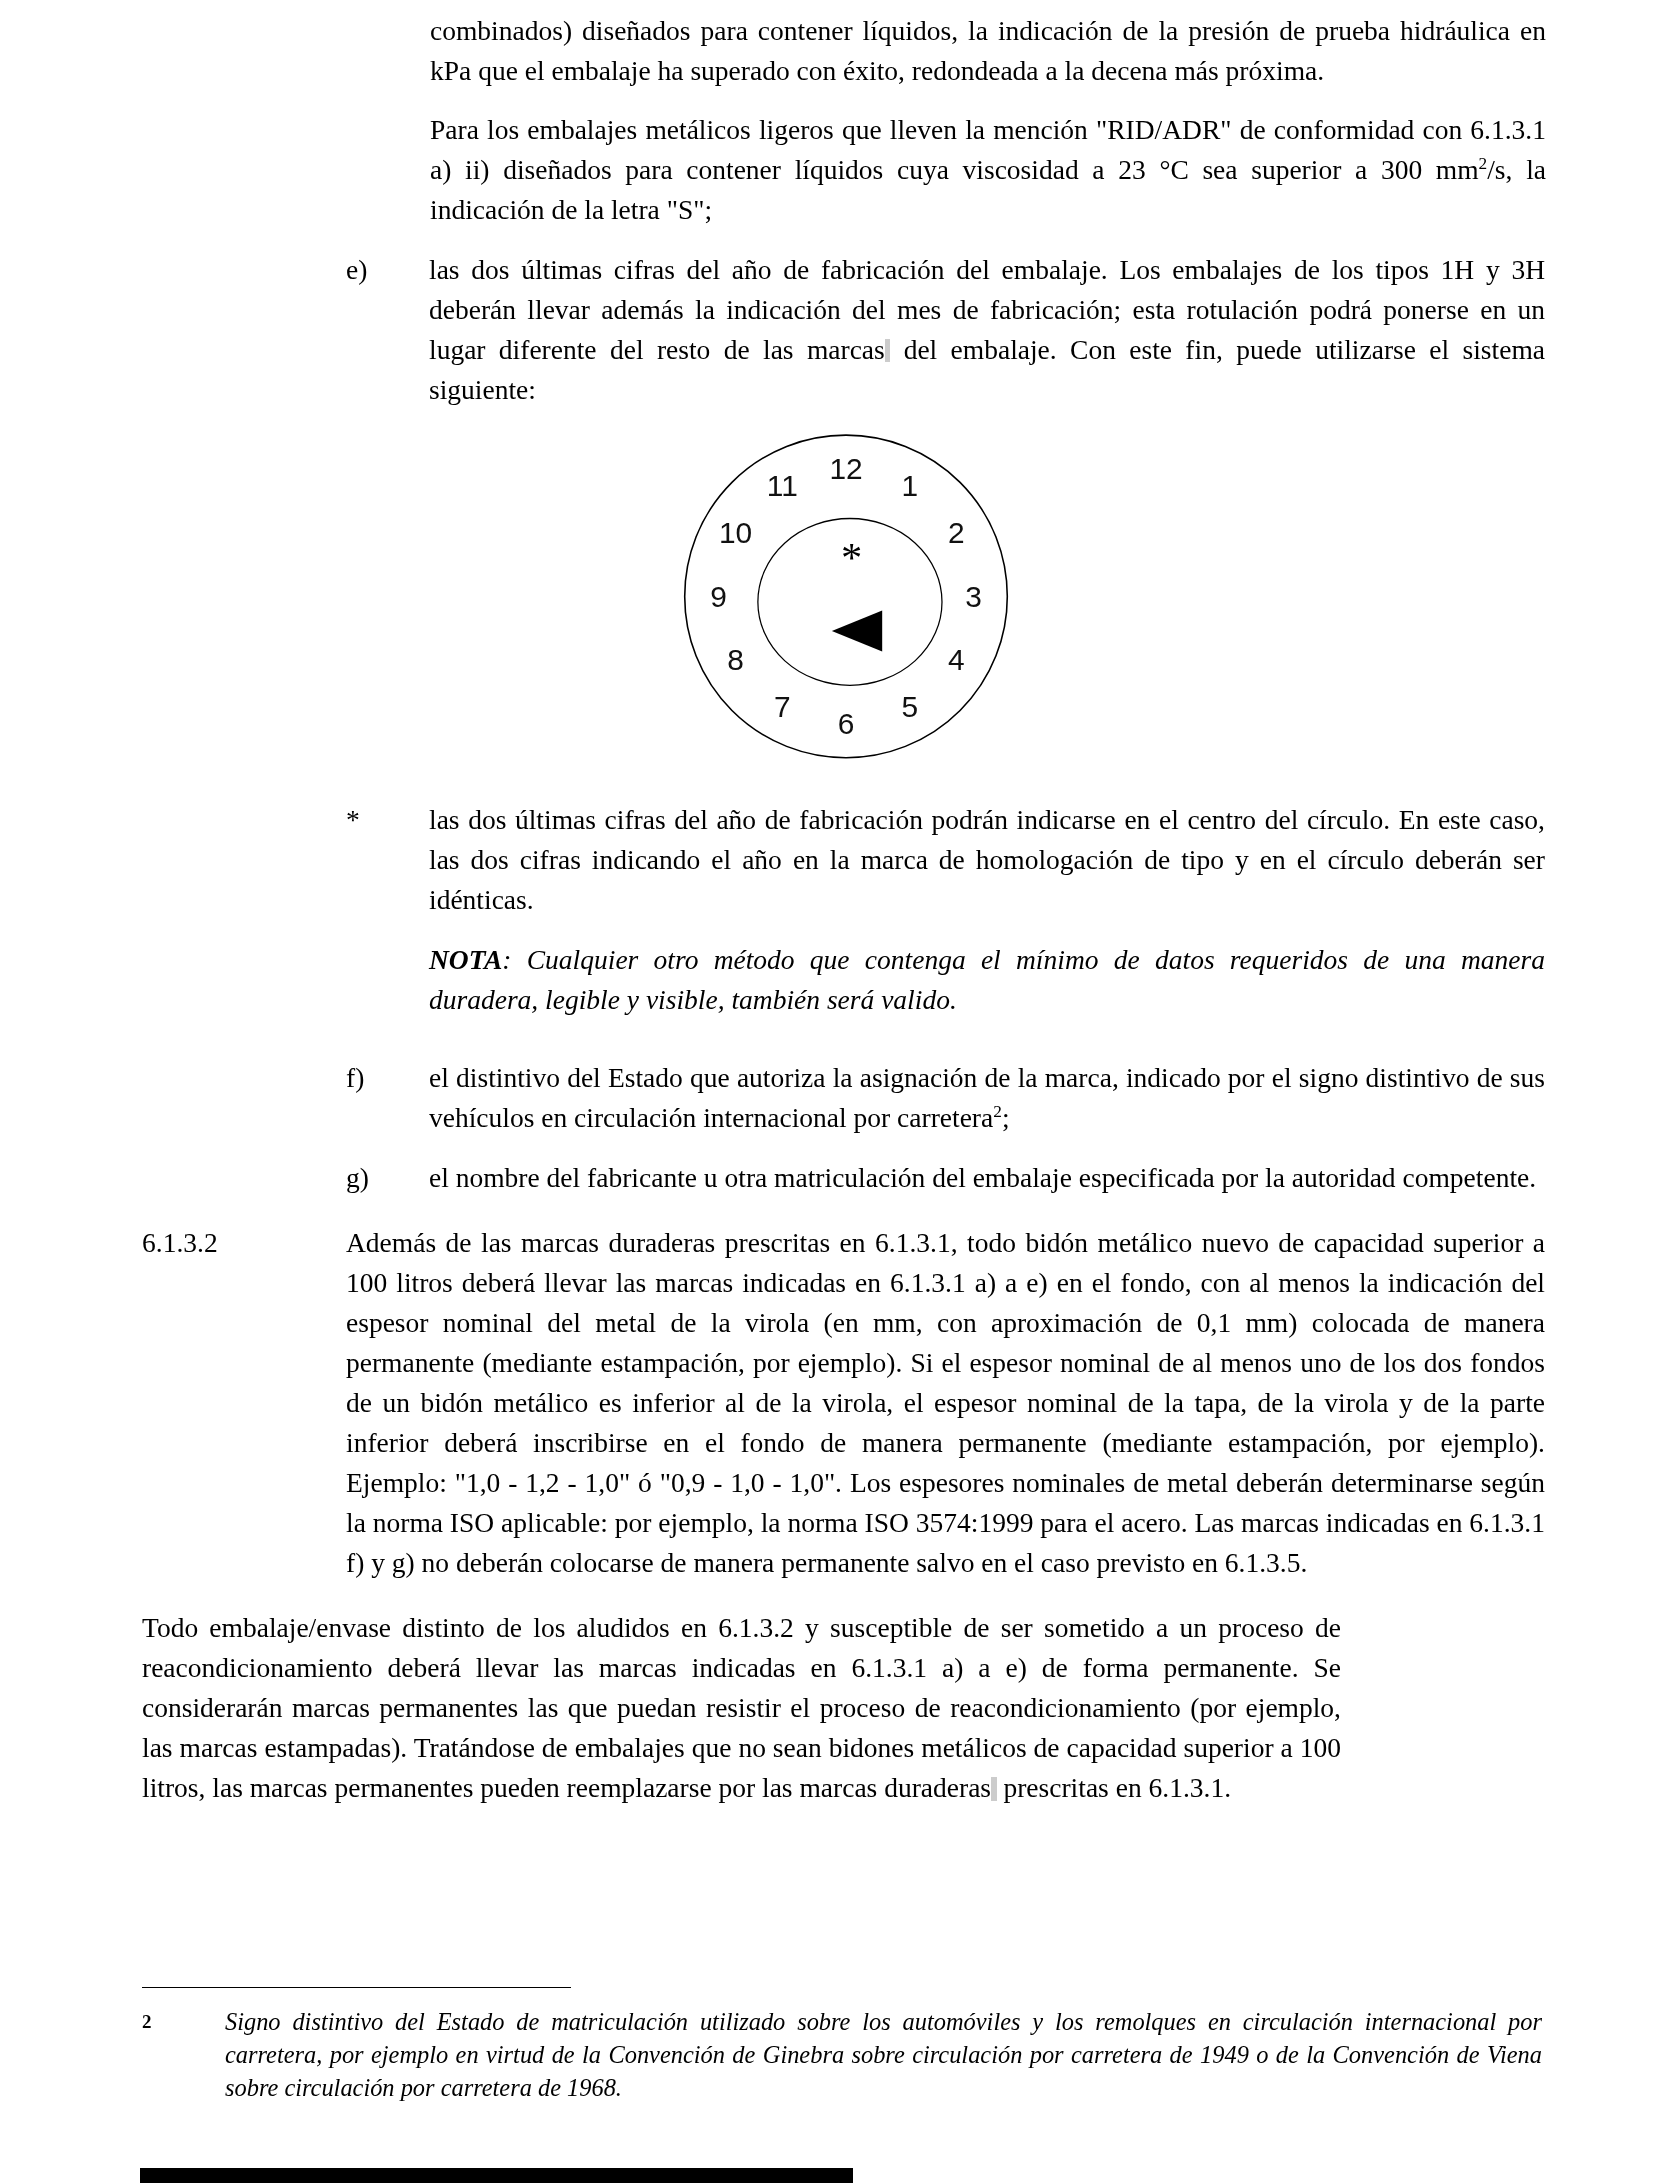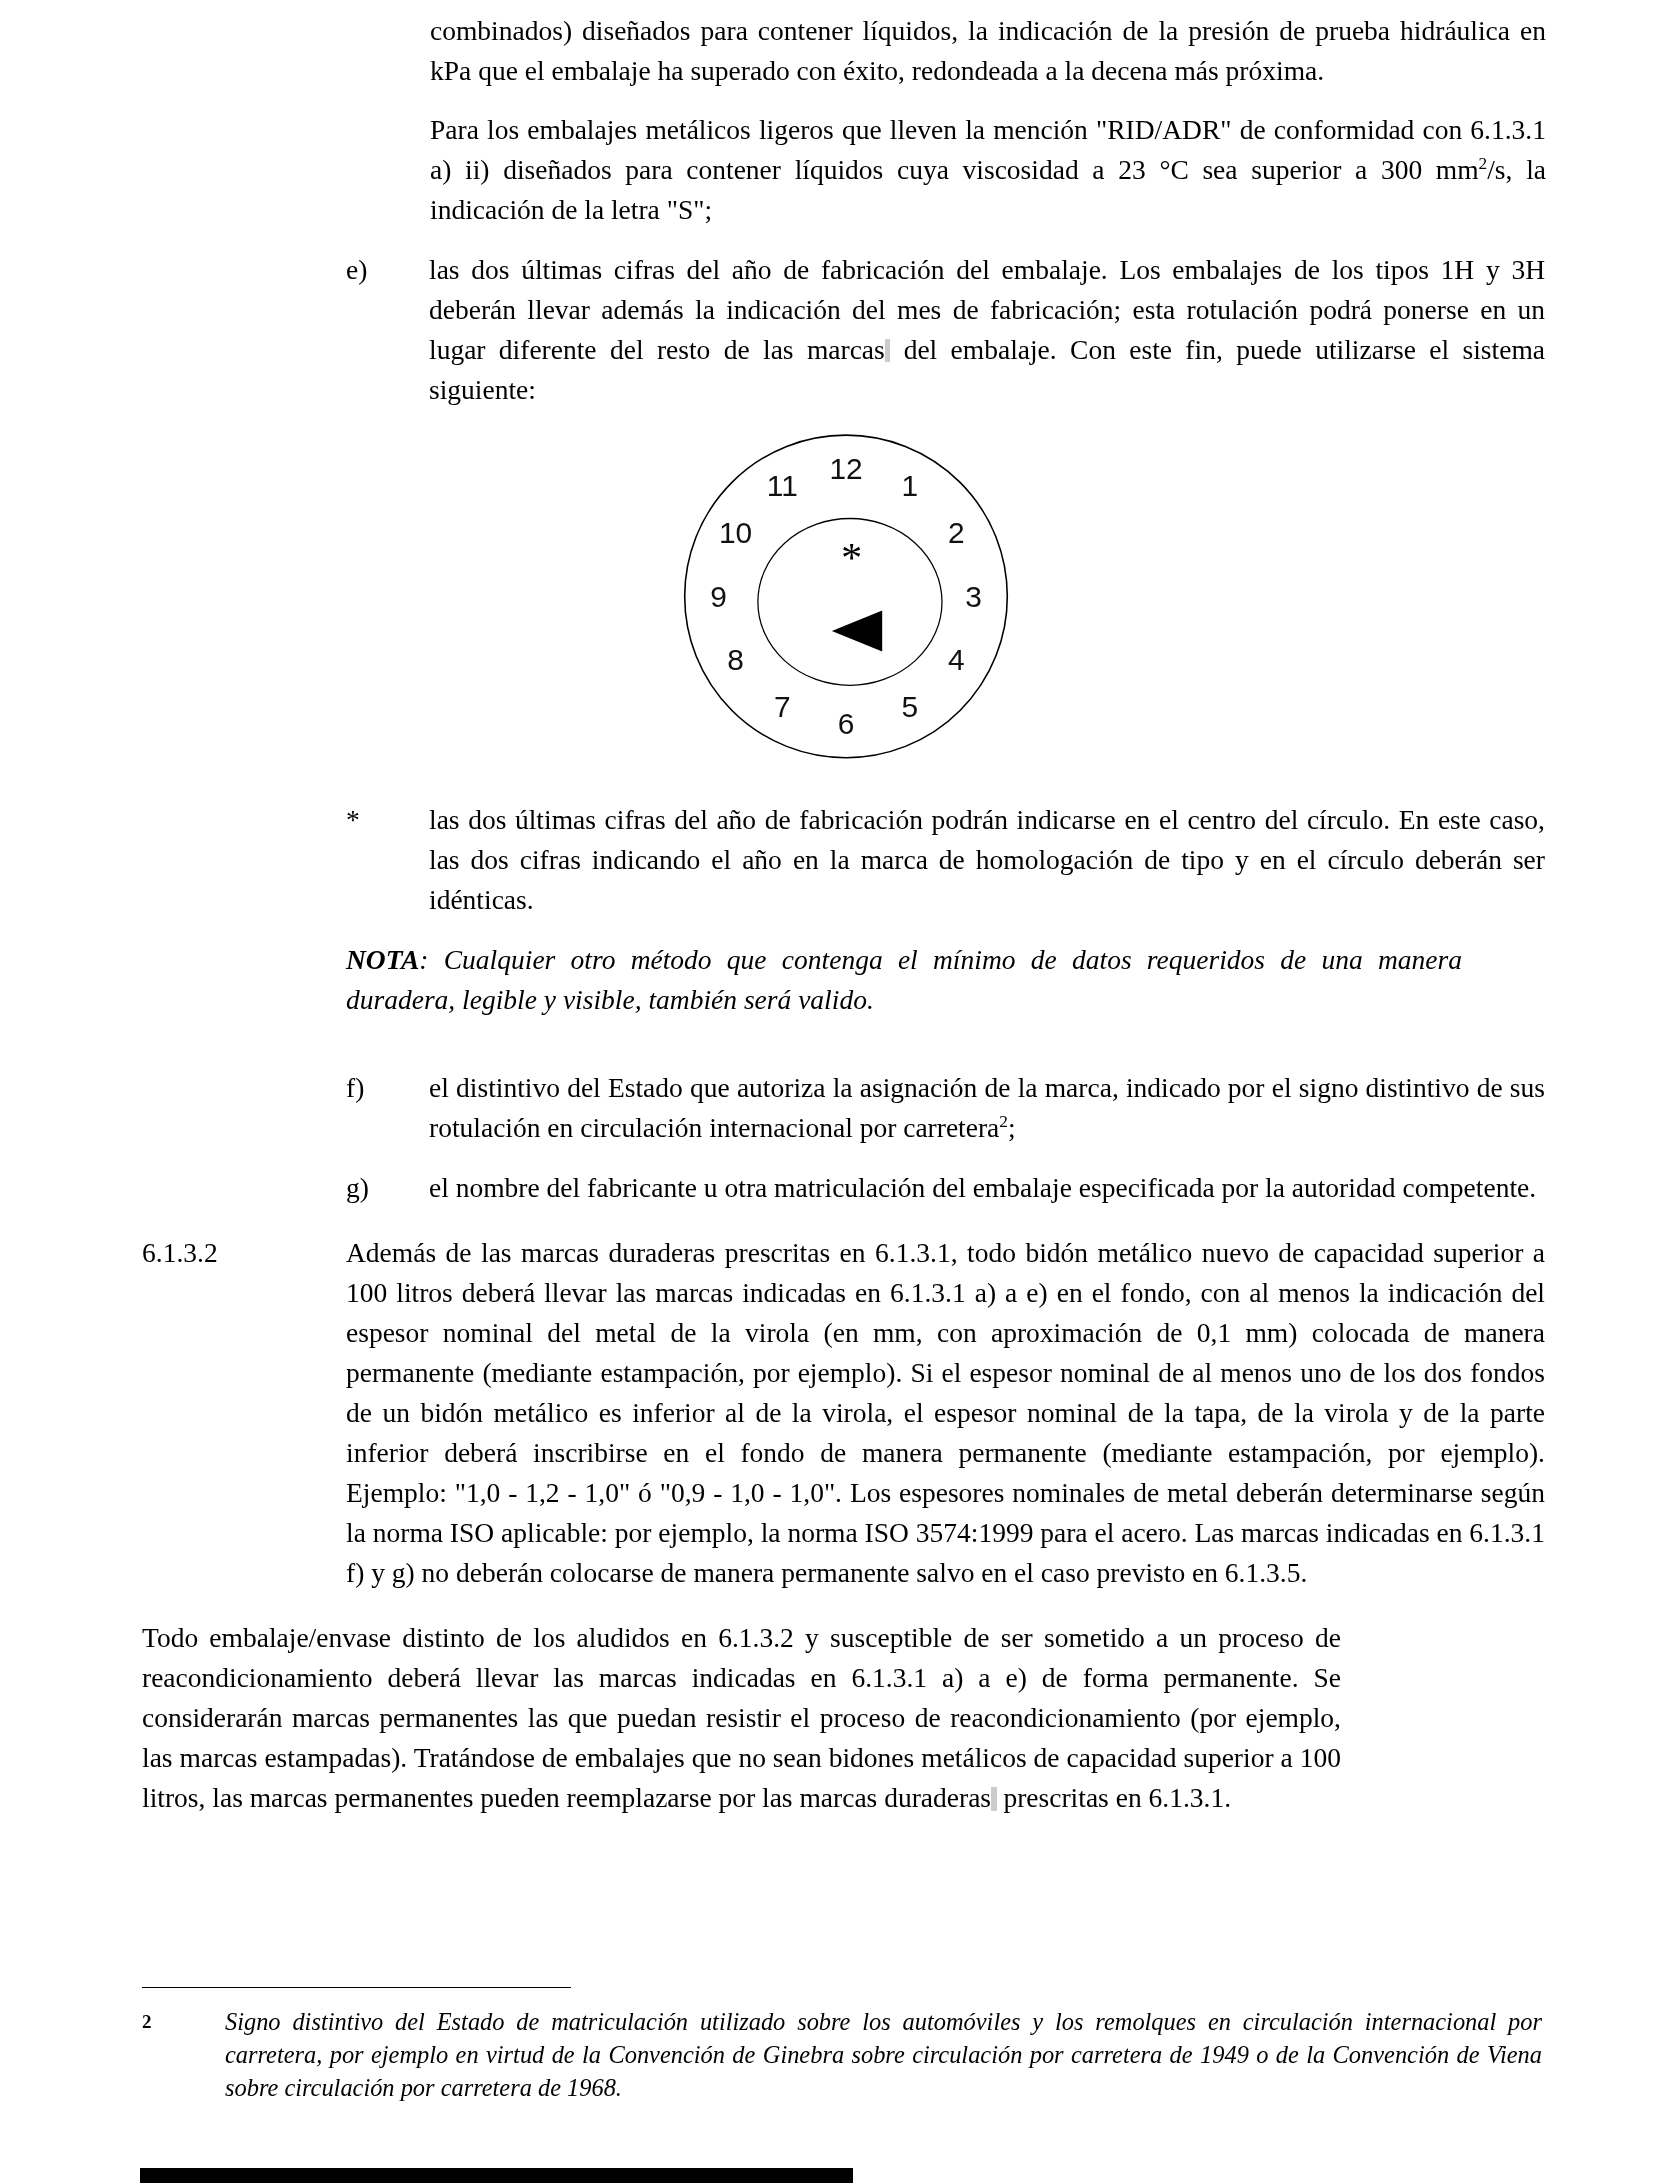--- a/index.html
+++ b/index.html
@@ -25,21 +25,21 @@
   .item .letter { width: 83px; flex: none; }
   .item .text { width: 1116px; text-align: justify; }
 
   
   .section { display: flex; }
   .section .snum { width: 204px; flex: none; }
   .section .stext { width: 1199px; text-align: justify; }
 
   .mb26 { margin-bottom: 20.4px; }
   .mb32 { margin-bottom: 25px; }
-  .mb40 { margin-bottom: 48px; flex-direction: column; }
+  .mb40 { margin-bottom: 38px; }
 
   sup.fn { font-size: 17.3px; vertical-align: super; line-height: 0; }
 
   .nota-label { font-weight: bold; font-style: italic; }
   .nota-text  { font-style: italic; }
 
   .edit-mark {
     display: inline-block;
     width: 5.5px; height: 23.6px;
     background: #cccccc;
@@ -127,21 +127,21 @@
     <div class="text">las dos últimas cifras del año de fabricación podrán indicarse en el centro del círculo. En este caso, las dos cifras indicando el año en la marca de homologación de tipo y en el círculo deberán ser idénticas.</div>
   </div>
 
   <div class="item mb40">
     <div class="letter"></div>
     <div class="text"><span class="nota-label">NOTA</span><span class="nota-text">: Cualquier otro método que contenga el mínimo de datos requeridos de una manera duradera, legible y visible, también será valido.</span></div>
   </div>
 
   <div class="item mb26">
     <div class="letter">f)</div>
-    <div class="text"><span>el distintivo del Estado que autoriza la asignación de la marca, indicado por el signo distintivo de sus rotulación en circulación  internacional por carretera</span><sup class="fn">2</sup><span>;</span></div>
+    <div class="text"><span>el distintivo del Estado que autoriza la asignación de la marca, indicado por el signo distintivo de sus vehículos en circulación  internacional por carretera</span><sup class="fn">2</sup><span>;</span></div>
   </div>
 
   <div class="item mb32">
     <div class="letter">g)</div>
     <div class="text">el nombre del fabricante u otra matriculación del embalaje especificada por la autoridad competente.</div>
   </div>
 
   <div class="section mb32">
     <div class="snum">6.1.3.2</div>
     <div class="stext">Además de las marcas duraderas prescritas en 6.1.3.1, todo bidón metálico nuevo de capacidad superior a 100 litros deberá llevar las marcas indicadas en 6.1.3.1 a) a e) en el fondo, con al menos la indicación del espesor nominal del metal de la virola (en mm, con aproximación de 0,1 mm) colocada de manera permanente (mediante estampación, por ejemplo). Si el espesor nominal de al menos uno de los dos fondos de un bidón metálico es inferior al de la virola, el espesor nominal de la tapa, de la virola y de la parte inferior deberá inscribirse en el fondo de manera permanente (mediante estampación, por ejemplo). Ejemplo: "1,0 - 1,2 - 1,0" ó "0,9 - 1,0 - 1,0". Los espesores nominales de metal deberán determinarse según la norma ISO aplicable: por ejemplo, la norma ISO 3574:1999 para el acero. Las marcas indicadas en 6.1.3.1 f) y g) no deberán colocarse de manera permanente salvo en el caso previsto en 6.1.3.5.</div>

